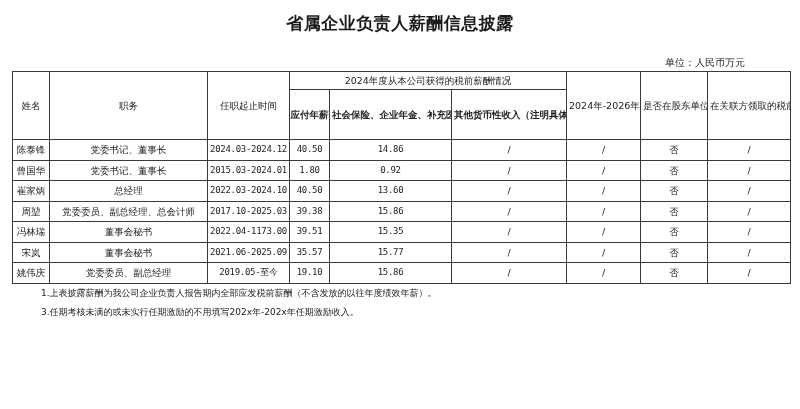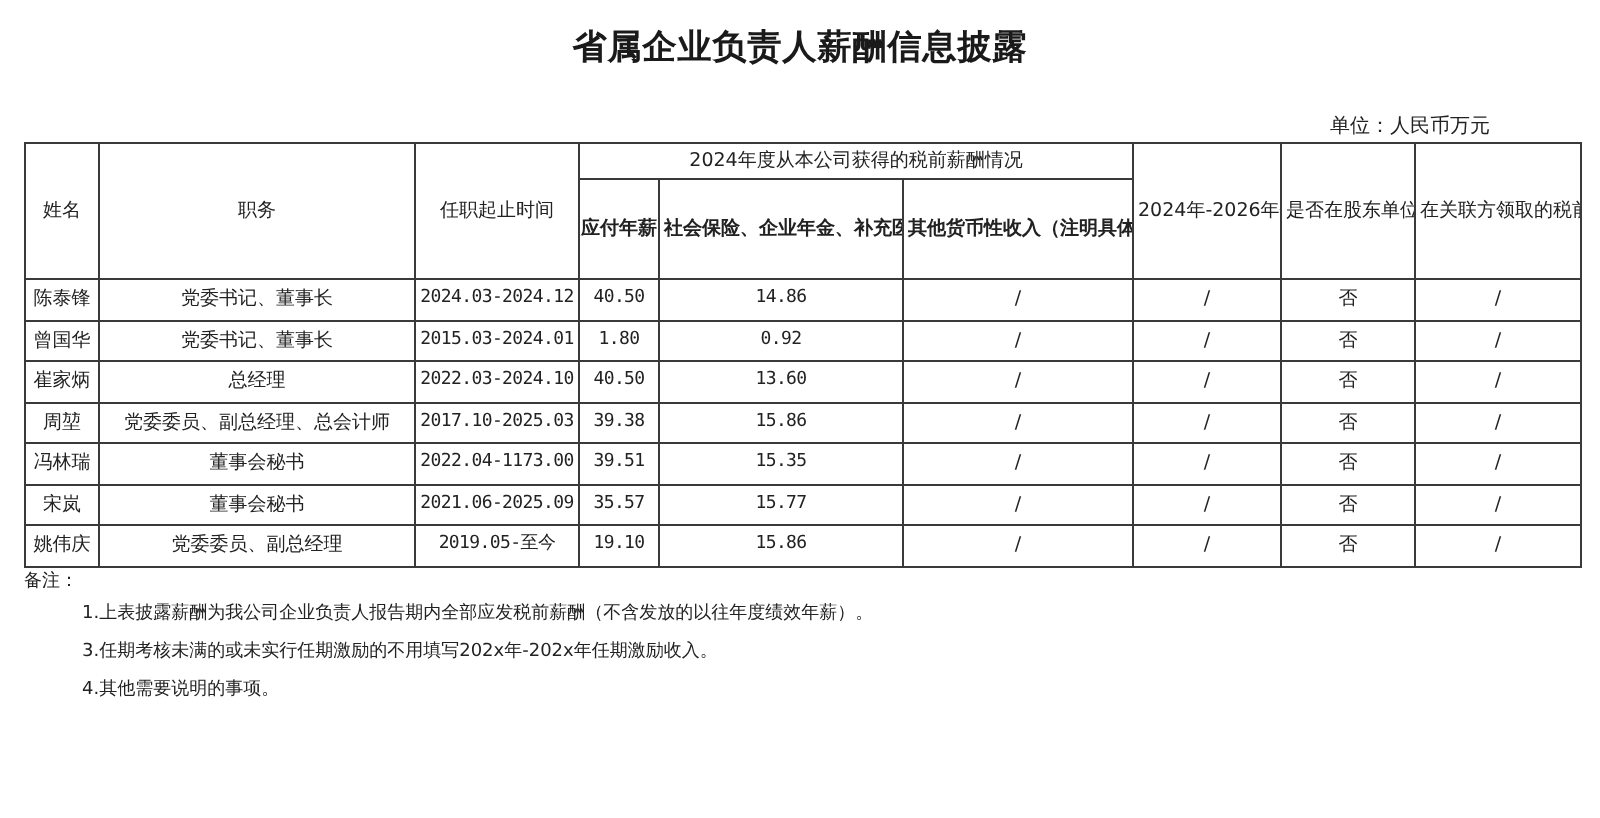--- a/index.html
+++ b/index.html
@@ -140,17 +140,15 @@
       <td class="mono">15.86</td>
       <td>/</td>
       <td>/</td>
       <td>否</td>
       <td>/</td>
     </tr>
   </tbody>
 </table>
 
 <div class="notes">
-  <div>备注：</div>
   <div class="n">1.上表披露薪酬为我公司企业负责人报告期内全部应发税前薪酬（不含发放的以往年度绩效年薪）。</div>
   <div class="n">3.任期考核未满的或未实行任期激励的不用填写202x年-202x年任期激励收入。</div>
-  <div class="n">4.其他需要说明的事项。</div>
 </div>
 
 </body></html>

